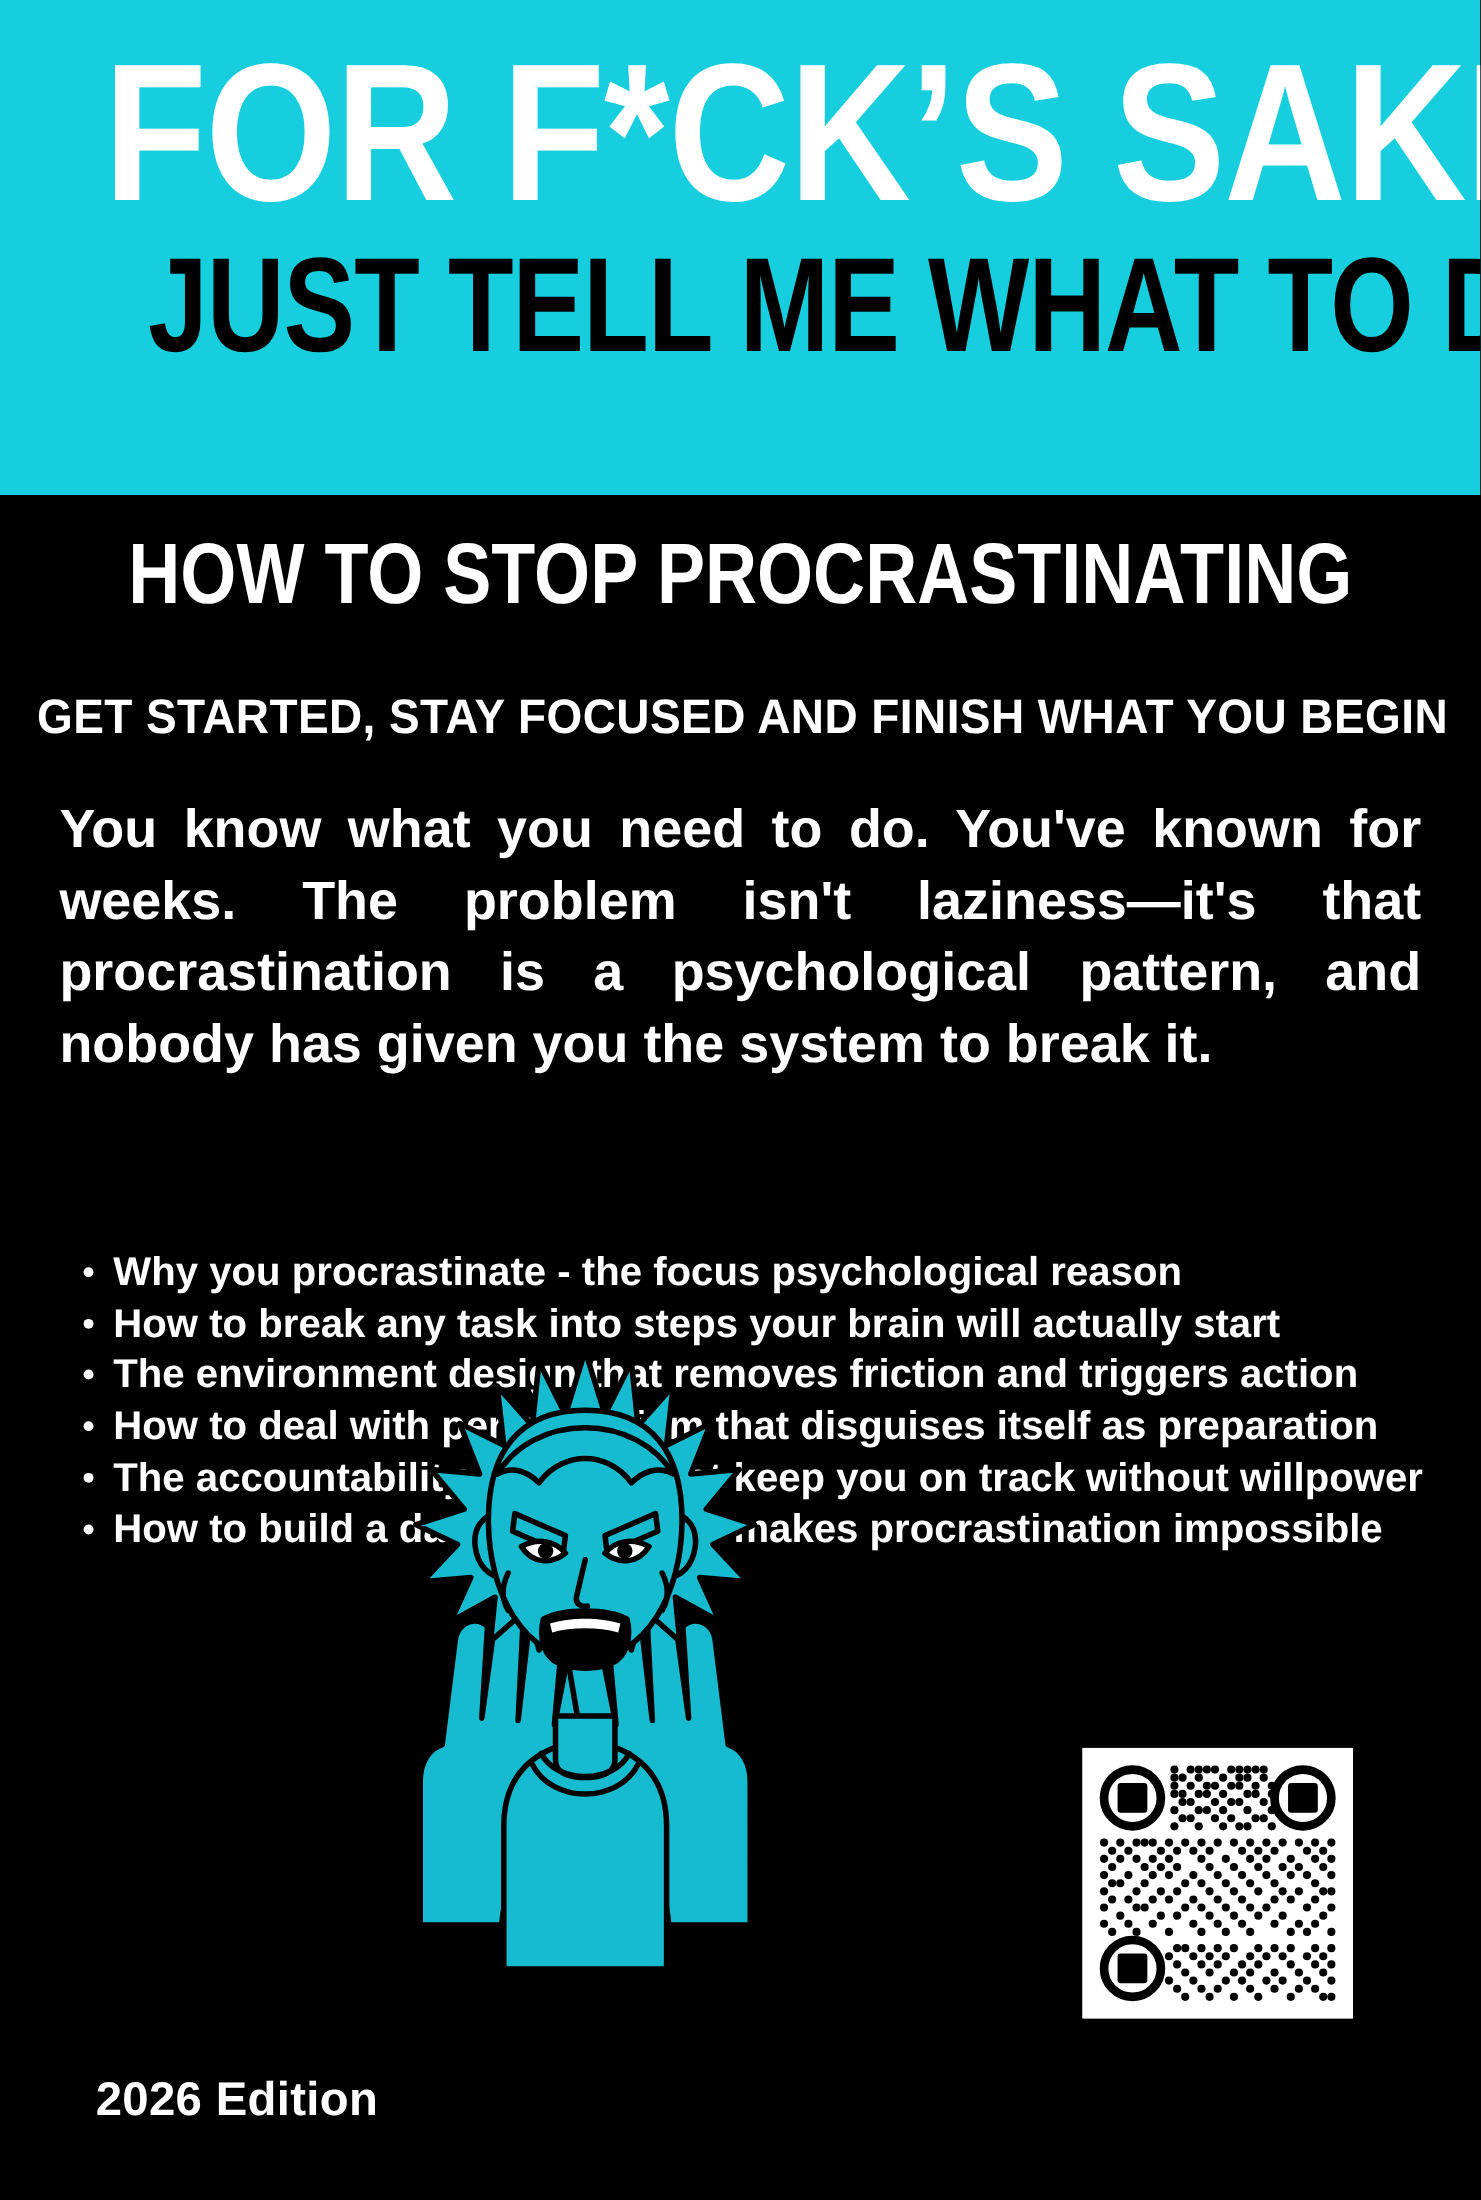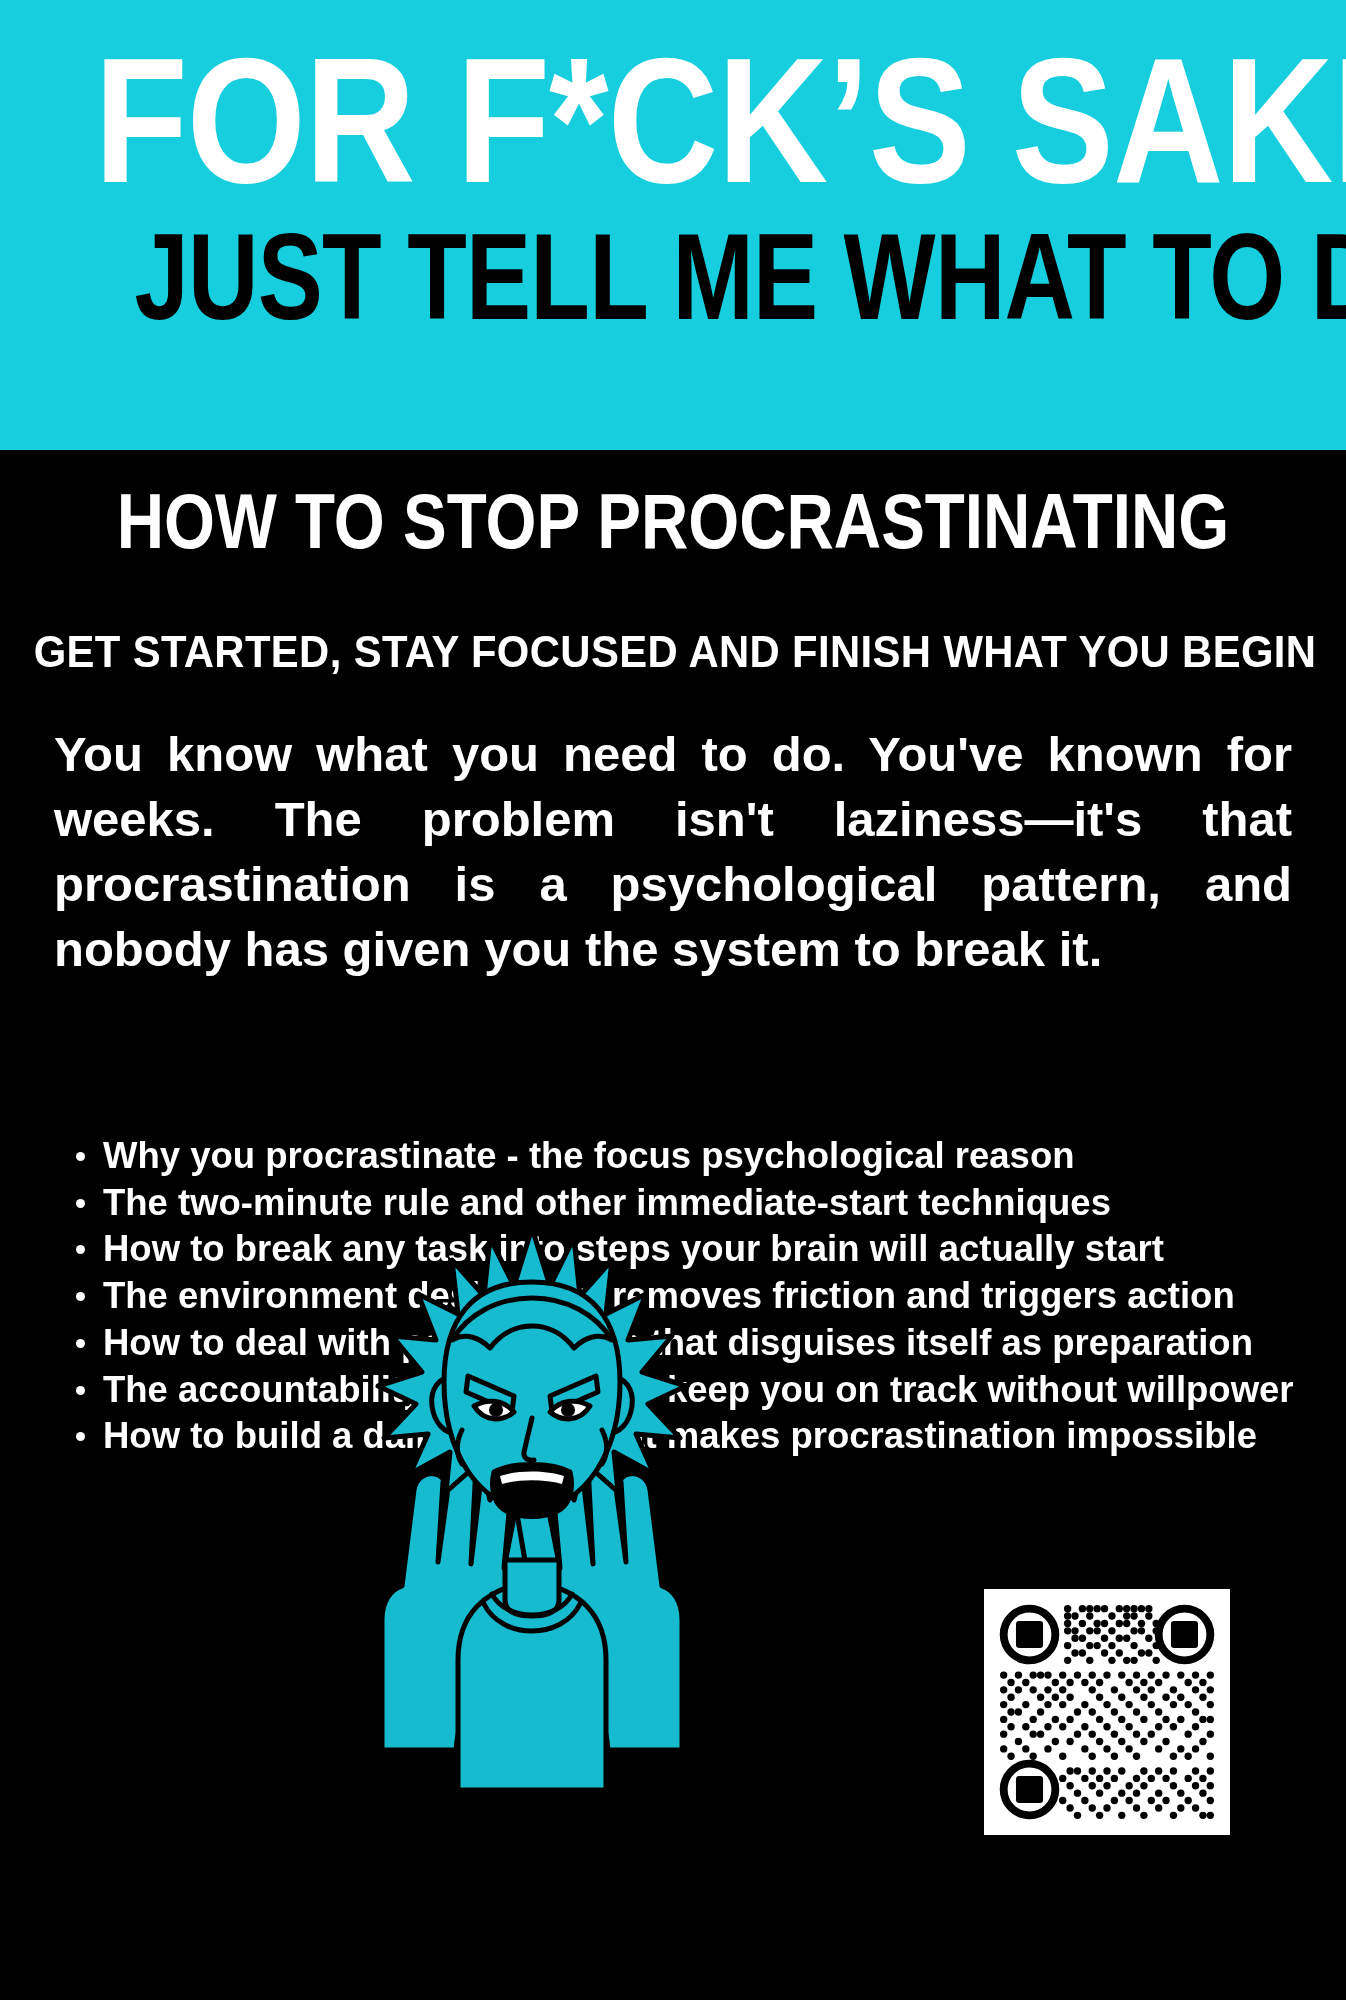--- a/index.html
+++ b/index.html
@@ -207,21 +207,20 @@
   <div class="body-area">
 
     <div class="h2">HOW TO STOP PROCRASTINATING</div>
     <div class="h3">GET STARTED, STAY FOCUSED AND FINISH WHAT YOU BEGIN</div>
 
     <div class="para para-1">You know what you need to do. You've known for weeks. The problem isn't laziness—it's that procrastination is a psychological pattern, and nobody has given you the system to break it.</div>
 
 
     <ul class="bullets">
       <li>Why you procrastinate - the focus psychological reason</li>
-      <li>The two-minute rule and other immediate-start techniques</li>
       <li>How to break any task into steps your brain will actually start</li>
       <li>The environment design that removes friction and triggers action</li>
       <li>How to deal with perfectionism that disguises itself as preparation</li>
       <li>The accountability systems that keep you on track without willpower</li>
       <li>How to build a daily routine that makes procrastination impossible</li>
     </ul>
   </div>
 
   <div class="mascot">
     <svg viewBox="0 0 540 600" xmlns="http://www.w3.org/2000/svg">
@@ -565,14 +564,15 @@
             <circle cx="56" cy="92" r="1.5"></circle>
           <circle cx="65" cy="92" r="1.5"></circle>
             <circle cx="77" cy="92" r="1.5"></circle>
             <circle cx="89" cy="92" r="1.5"></circle>
           <circle cx="92" cy="92" r="1.5"></circle>
         </g>
       </g>
     </svg>
   </div>
 
+  <div class="edition">2026 Edition</div>
 
 </div>
 
 </body></html>

